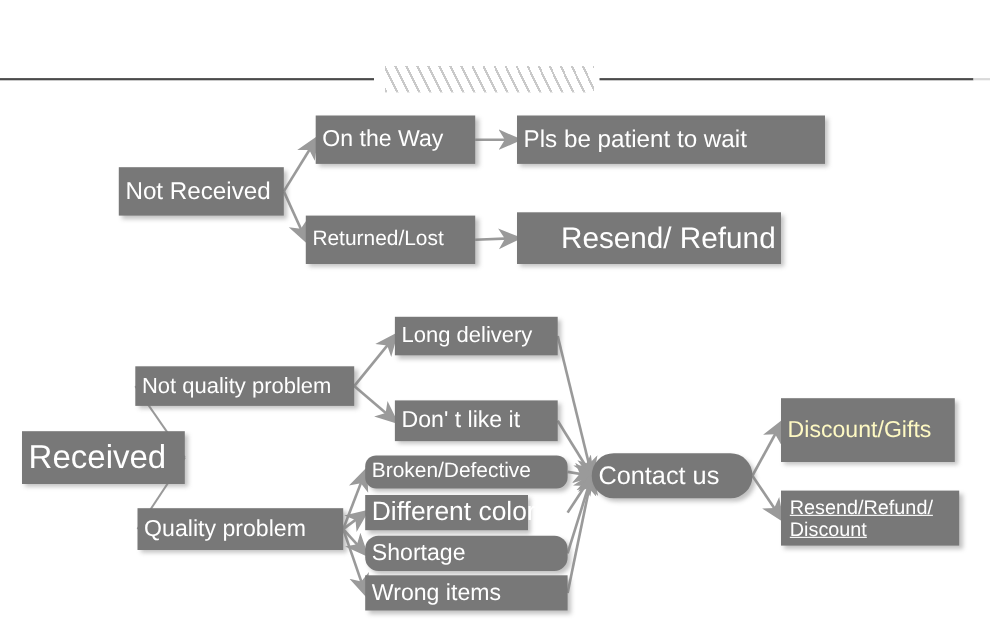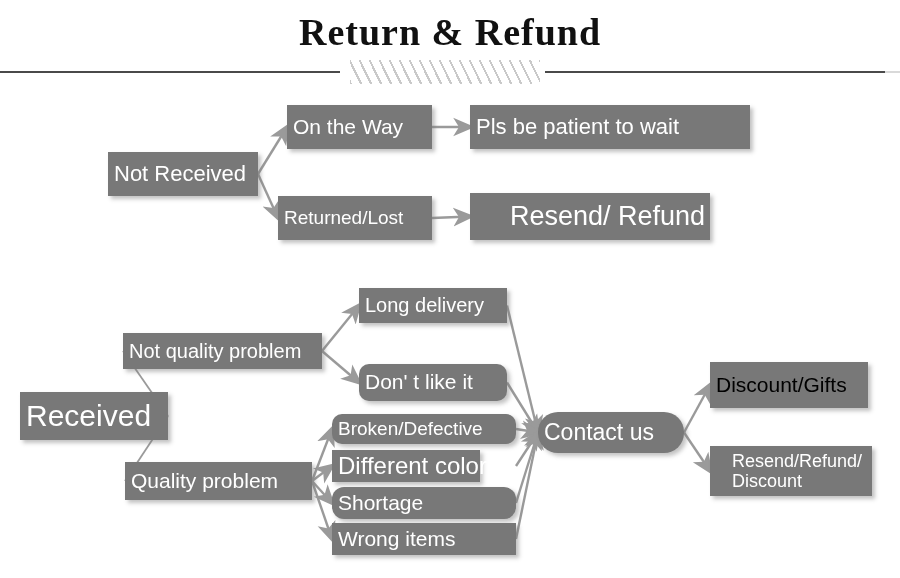--- a/index.html
+++ b/index.html
@@ -75,39 +75,39 @@
     padding: 0 6px;
     box-shadow: 3px 3px 4px rgba(120,120,120,0.45);
     white-space: pre;
     z-index: 3;
   }
   .node.left-align {
     justify-content: flex-start;
     text-align: left;
     white-space: pre-line;
     line-height: 1.12;
-    padding: 0 22px;
+    padding: 0 8px;
+    text-decoration: underline;
   }
 
   
   #links {
     position: absolute;
     left: 0;
     top: 0;
     width: 900px;
     height: 578px;
     z-index: 1;
   }
 </style>
 </head>
 <body>
 
 <div id="page">
 
-  <div id="title">Return &amp; Refund</div>
 
   <div id="divider">
     <div class="rule left"></div>
     <div id="hatch"></div>
     <div class="rule right"></div>
     <div class="rule faint"></div>
   </div>
 
   <svg id="links" viewBox="0 0 900 578" xmlns="http://www.w3.org/2000/svg">
       <defs>
@@ -139,25 +139,25 @@
 
   <div id="nodes">
       <div class="node" style="left: 108px; top: 152px; width: 150px; height: 44px; font-size: 22px; background: rgb(120, 120, 120); color: rgb(255, 255, 255);"><span>Not Received</span></div>
       <div class="node" style="left: 287px; top: 105px; width: 145px; height: 44px; font-size: 21px; background: rgb(120, 120, 120); color: rgb(255, 255, 255);"><span>On the Way</span></div>
       <div class="node" style="left: 470px; top: 105px; width: 280px; height: 44px; font-size: 22px; background: rgb(120, 120, 120); color: rgb(255, 255, 255);"><span>Pls be patient to wait</span></div>
       <div class="node" style="left: 278px; top: 196px; width: 154px; height: 44px; font-size: 19px; background: rgb(120, 120, 120); color: rgb(255, 255, 255);"><span>Returned/Lost</span></div>
       <div class="node" style="left: 470px; top: 193px; width: 240px; height: 47px; font-size: 27px; background: rgb(120, 120, 120); color: rgb(255, 255, 255); padding-left: 40px;"><span>Resend/ Refund</span></div>
       <div class="node" style="left: 20px; top: 392px; width: 148px; height: 48px; font-size: 30px; background: rgb(120, 120, 120); color: rgb(255, 255, 255);"><span>Received</span></div>
       <div class="node" style="left: 123px; top: 333px; width: 199px; height: 36px; font-size: 20px; background: rgb(120, 120, 120); color: rgb(255, 255, 255);"><span>Not quality problem</span></div>
       <div class="node" style="left: 359px; top: 288px; width: 148px; height: 35px; font-size: 20px; background: rgb(120, 120, 120); color: rgb(255, 255, 255);"><span>Long delivery</span></div>
-      <div class="node" style="left: 359px; top: 364px; width: 148px; height: 37px; font-size: 21px; background: rgb(120, 120, 120); color: rgb(255, 255, 255); border-radius: 10px;"><span>Don' t like it</span></div>
+      <div class="node" style="left: 359px; top: 364px; width: 148px; height: 37px; font-size: 21px; background: rgb(120, 120, 120); color: rgb(255, 255, 255);"><span>Don' t like it</span></div>
       <div class="node" style="left: 125px; top: 462px; width: 187px; height: 38px; font-size: 21px; background: rgb(120, 120, 120); color: rgb(255, 255, 255);"><span>Quality problem</span></div>
       <div class="node" style="left: 332px; top: 414px; width: 184px; height: 30px; font-size: 19px; background: rgb(120, 120, 120); color: rgb(255, 255, 255); border-radius: 10px;"><span>Broken/Defective</span></div>
       <div class="node" style="left: 332px; top: 450px; width: 148px; height: 32px; font-size: 24px; background: rgb(120, 120, 120); color: rgb(255, 255, 255);"><span>Different color</span></div>
       <div class="node" style="left: 332px; top: 487px; width: 184px; height: 32px; font-size: 21px; background: rgb(120, 120, 120); color: rgb(255, 255, 255); border-radius: 12px;"><span>Shortage</span></div>
       <div class="node" style="left: 332px; top: 523px; width: 184px; height: 32px; font-size: 21px; background: rgb(120, 120, 120); color: rgb(255, 255, 255);"><span>Wrong items</span></div>
       <div class="node" style="left: 538px; top: 412px; width: 146px; height: 41px; font-size: 23px; background: rgb(120, 120, 120); color: rgb(255, 255, 255); border-radius: 20px;"><span>Contact us</span></div>
-      <div class="node" style="left: 710px; top: 362px; width: 158px; height: 46px; font-size: 21px; background: rgb(120, 120, 120); color: #000000;"><span>Discount/Gifts</span></div>
+      <div class="node" style="left: 710px; top: 362px; width: 158px; height: 58px; font-size: 21px; background: rgb(120, 120, 120); color: #fef9c3;"><span>Discount/Gifts</span></div>
       <div class="node left-align" style="left: 710px; top: 446px; width: 162px; height: 50px; font-size: 18px; background: rgb(120, 120, 120); color: rgb(255, 255, 255);"><span>Resend/Refund/
 Discount</span></div>
     </div>
 
 </div>
 
 </body></html>

